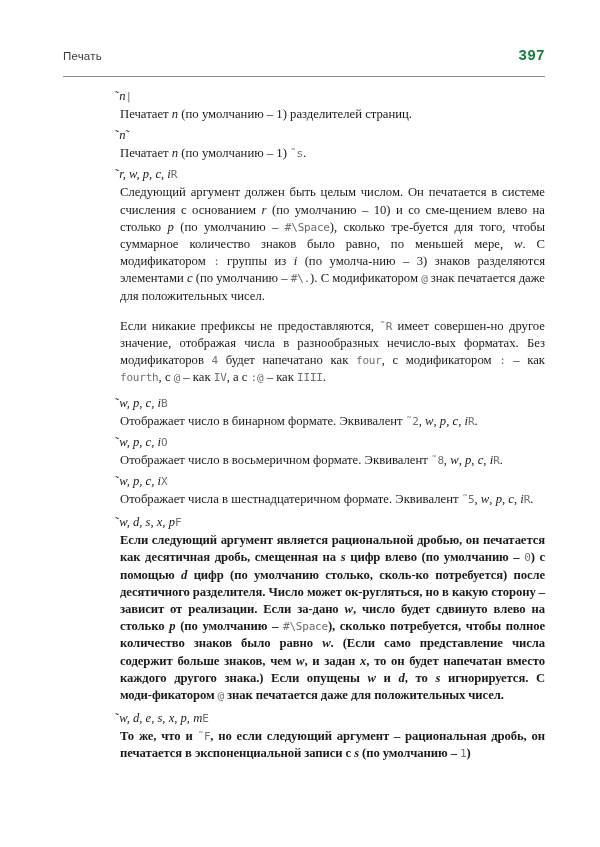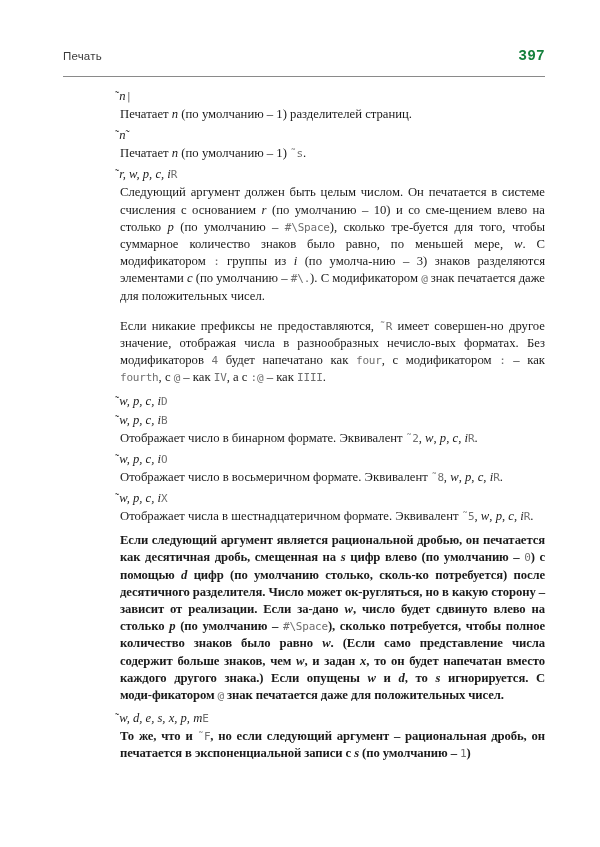--- a/index.html
+++ b/index.html
@@ -145,21 +145,20 @@
     <div class="gap-sm"></div>
 
     <div class="entry">
       <p class="term"><span class="tilde">˜</span><i class="v">r</i>, <i class="v">w</i>, <i class="v">p</i>, <i class="v">c</i>, <i class="v">i</i><span class="code">R</span></p>
       <p class="desc">Следующий аргумент должен быть целым числом. Он печатается в системе счисления с основанием <i class="v">r</i> (по умолчанию – 10) и со сме‑щением влево на столько <i class="v">p</i> (по умолчанию – <span class="code">#\Space</span>), сколько тре‑буется для того, чтобы суммарное количество знаков было равно, по меньшей мере, <i class="v">w</i>. С модификатором <span class="code">:</span> группы из <i class="v">i</i> (по умолча‑нию – 3) знаков разделяются элементами <i class="v">c</i> (по умолчанию – <span class="code">#\.</span>). С модификатором <span class="code">@</span> знак печатается даже для положительных чисел.</p>
       <p class="desc">Если никакие префиксы не предоставляются, <span class="code">˜R</span> имеет совершен‑но другое значение, отображая числа в разнообразных нечисло‑вых форматах. Без модификаторов <span class="code">4</span> будет напечатано как <span class="code">four</span>, с модификатором <span class="code">:</span> – как <span class="code">fourth</span>, с <span class="code">@</span> – как <span class="code">IV</span>, а с <span class="code">:@</span> – как <span class="code">IIII</span>.</p>
     </div>
     <div class="gap-md"></div>
 
     <div class="entry">
-      <p class="term"><span class="tilde">˜</span><i class="v">w</i>, <i class="v">p</i>, <i class="v">c</i>, <i class="v">i</i><span class="code">D</span></p>
     </div>
     <div class="gap-sm"></div>
 
     <div class="entry">
       <p class="term"><span class="tilde">˜</span><i class="v">w</i>, <i class="v">p</i>, <i class="v">c</i>, <i class="v">i</i><span class="code">B</span></p>
       <p class="desc">Отображает число в бинарном формате. Эквивалент <span class="code">˜2</span>, <i class="v">w</i>, <i class="v">p</i>, <i class="v">c</i>, <i class="v">i</i><span class="code">R</span>.</p>
     </div>
     <div class="gap-sm"></div>
 
     <div class="entry">
@@ -168,20 +167,21 @@
     </div>
     <div class="gap-sm"></div>
 
     <div class="entry">
       <p class="term"><span class="tilde">˜</span><i class="v">w</i>, <i class="v">p</i>, <i class="v">c</i>, <i class="v">i</i><span class="code">X</span></p>
       <p class="desc">Отображает числа в шестнадцатеричном формате. Эквивалент <span class="code">˜5</span>, <i class="v">w</i>, <i class="v">p</i>, <i class="v">c</i>, <i class="v">i</i><span class="code">R</span>.</p>
     </div>
     <div class="gap-md"></div>
 
     <div class="entry">
+      <p class="term"><span class="tilde">˜</span><i class="v">w</i>, <i class="v">d</i>, <i class="v">s</i>, <i class="v">x</i>, <i class="v">p</i><span class="code">F</span></p>
       <p class="desc heavy">Если следующий аргумент является рациональной дробью, он печатается как десятичная дробь, смещенная на <i class="v">s</i> цифр влево (по умолчанию – <span class="code">0</span>) с помощью <i class="v">d</i> цифр (по умолчанию столько, сколь‑ко потребуется) после десятичного разделителя. Число может ок‑ругляться, но в какую сторону – зависит от реализации. Если за‑дано <i class="v">w</i>, число будет сдвинуто влево на столько <i class="v">p</i> (по умолчанию – <span class="code">#\Space</span>), сколько потребуется, чтобы полное количество знаков было равно <i class="v">w</i>. (Если само представление числа содержит больше знаков, чем <i class="v">w</i>, и задан <i class="v">x</i>, то он будет напечатан вместо каждого другого знака.) Если опущены <i class="v">w</i> и <i class="v">d</i>, то <i class="v">s</i> игнорируется. С моди‑фикатором <span class="code">@</span> знак печатается даже для положительных чисел.</p>
     </div>
     <div class="gap-md"></div>
 
     <div class="entry">
       <p class="term"><span class="tilde">˜</span><i class="v">w</i>, <i class="v">d</i>, <i class="v">e</i>, <i class="v">s</i>, <i class="v">x</i>, <i class="v">p</i>, <i class="v">m</i><span class="code">E</span></p>
       <p class="desc heavy">То же, что и <span class="code">˜F</span>, но если следующий аргумент – рациональная дробь, он печатается в экспоненциальной записи с <i class="v">s</i> (по умолчанию – <span class="code">1</span>)</p>
     </div>
 
   </div>

